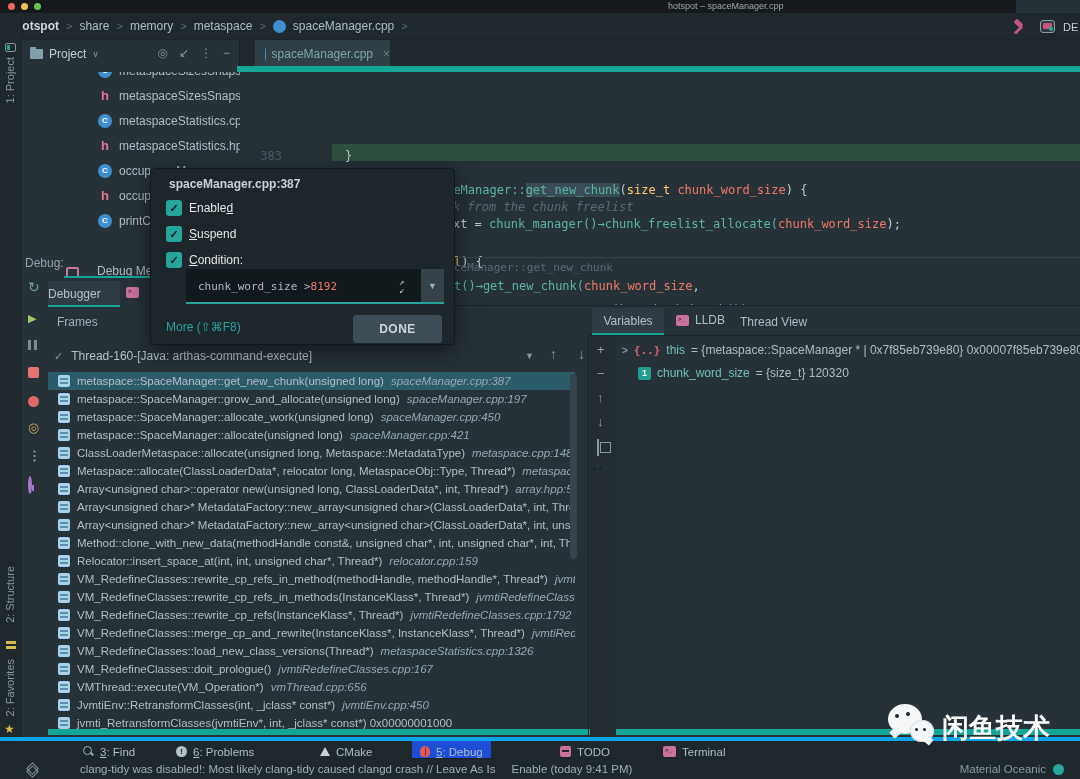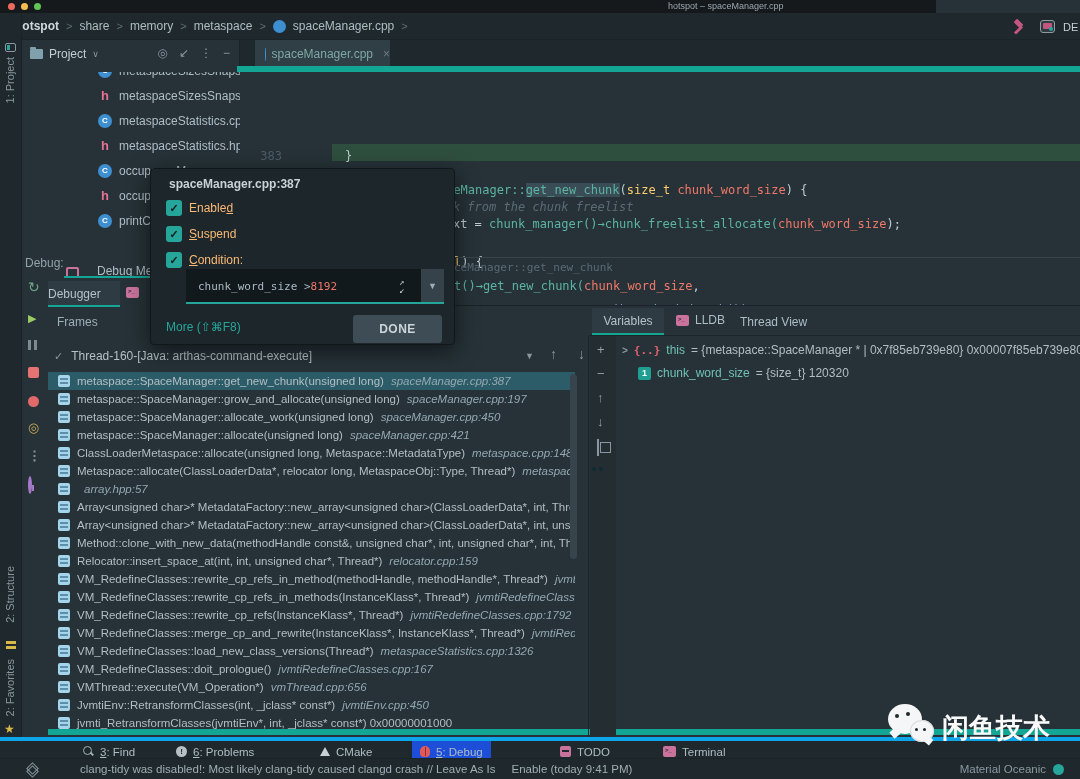--- a/index.html
+++ b/index.html
@@ -2,21 +2,21 @@
 <html><head>
 <meta charset="utf-8">
 <style>
   *{margin:0;padding:0;box-sizing:border-box}
   html,body{background:#0d1113}
   #app{position:relative;width:1080px;height:779px;background:#263238;overflow:hidden;
        font-family:"Liberation Sans",sans-serif;color:#B0BEC5;font-size:12px}
   .mono{font-family:"DejaVu Sans Mono","Liberation Mono",monospace}
 
   
-  .titlebar{position:absolute;left:0;top:0;width:936px;height:13px;background:#15191c}
+  .titlebar{position:absolute;left:0;top:0;width:1016px;height:13px;background:#15191c}
   .tl{position:absolute;top:3px;width:7px;height:7px;border-radius:50%}
   .tl.r{left:8px;background:#EE6A5F}.tl.y{left:21px;background:#F5BD4F}.tl.g{left:34px;background:#61C454}
   .tb-title{position:absolute;left:668px;top:1px;font-size:9px;color:#9AA7AE}
 
   
   .crumbbar{position:absolute;left:0;top:13px;width:1080px;height:27px;background:#1E282D;border-bottom:1px solid #1a2327;
             display:flex;align-items:center;padding-left:15px;gap:7px}
   .crumb{color:#AEBDC4}.crumb.b{font-weight:bold;color:#CFD8DC}
   .csep{color:#5E6E78;font-size:11px}
   .cicon{display:inline-flex;width:13px;height:13px;border-radius:50%;background:#3E8FD0;color:#fff;
@@ -80,21 +80,21 @@
   .execarrow{position:absolute;left:62px;top:74px;width:0;height:0;border-top:6px solid transparent;border-bottom:6px solid transparent;border-left:10px solid #7C8FDE}
   .esep1{position:absolute;left:214px;top:185px;width:626px;height:1px;background:#37444b}
   .esep2{position:absolute;left:0;top:233px;width:840px;height:1px;background:#1a2327}
 
   
   .dialog{position:absolute;left:150px;top:168px;width:305px;height:177px;background:#1C262B;border:1px solid #10181c;
           border-radius:4px;box-shadow:0 6px 22px rgba(0,0,0,.55);z-index:50}
   .dlg-title{position:absolute;left:18px;top:8px;font-size:12px;font-weight:bold;color:#C8D2D8}
   .cbrow{position:absolute;left:15px;display:flex;align-items:center;gap:7px}
   .cbox{width:16px;height:16px;background:#26A69A;border-radius:3px;display:flex;align-items:center;justify-content:center;color:#13211f;font-size:11px;font-weight:bold}
-  .cblabel{color:#fdba74;font-size:12px}
+  .cblabel{color:#e5e5e5;font-size:12px}
   .mn{text-decoration:underline}
   .cond-field{position:absolute;left:35px;top:100px;width:235px;height:34px;background:#12191d;display:flex;align-items:center;padding-left:12px}
   .cond-underline{position:absolute;left:35px;top:133px;width:258px;height:2px;background:#26A69A}
   .cond-lhs{color:#A9BAC2;font-size:11px}.cond-rhs{color:#F07868;font-size:11px}
   .expand-ic{position:absolute;right:10px;color:#C3CDD3;font-size:9px;line-height:8px;width:12px}
   .cond-drop{position:absolute;left:270px;top:100px;width:23px;height:34px;background:#35424A;display:flex;align-items:center;justify-content:center;color:#9FB0B7;font-size:9px}
   .more-link{position:absolute;left:15px;top:151px;color:#26A69A;font-size:12px}
   .done-btn{position:absolute;right:12px;top:146px;width:89px;height:28px;background:#3E4C55;border-radius:3px;
             display:flex;align-items:center;justify-content:center;color:#CBD5DA;font-size:12px;font-weight:bold;letter-spacing:.5px}
 
@@ -378,20 +378,21 @@
       <span class="fn">ClassLoaderMetaspace::allocate(unsigned long, Metaspace::MetadataType)</span>
       <span class="loc">metaspace.cpp:1482</span>
     </div>
       <div class="frow">
       <span class="f-ic"></span>
       <span class="fn">Metaspace::allocate(ClassLoaderData*, relocator long, MetaspaceObj::Type, Thread*)</span>
       <span class="loc">metaspace.cpp:</span>
     </div>
       <div class="frow">
       <span class="f-ic"></span>
+      <span class="fn">Array&lt;unsigned char&gt;::operator new(unsigned long, ClassLoaderData*, int, Thread*)</span>
       <span class="loc">array.hpp:57</span>
     </div>
       <div class="frow">
       <span class="f-ic"></span>
       <span class="fn">Array&lt;unsigned char&gt;* MetadataFactory::new_array&lt;unsigned char&gt;(ClassLoaderData*, int, Thread*)</span>
 
     </div>
       <div class="frow">
       <span class="f-ic"></span>
       <span class="fn">Array&lt;unsigned char&gt;* MetadataFactory::new_array&lt;unsigned char&gt;(ClassLoaderData*, int, unsigned c</span>

